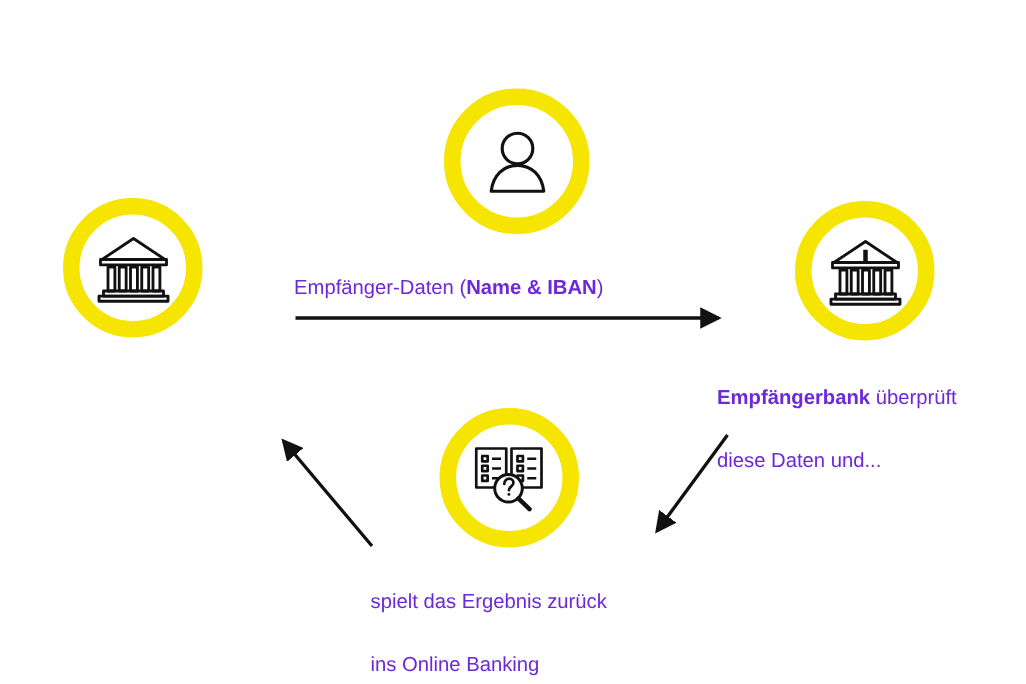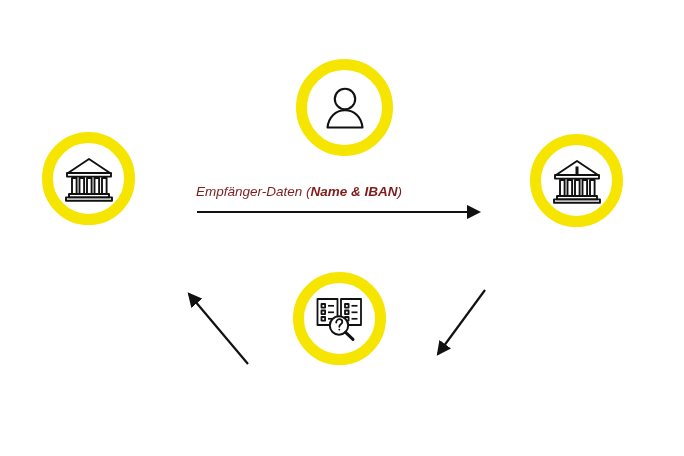--- a/index.html
+++ b/index.html
@@ -38,23 +38,22 @@
   #badge-source   { left: 42px;  top: 132px; width: 93px; height: 93px; border: 11px solid var(--accent); }
   #badge-customer { left: 296px; top: 59px;  width: 97px; height: 97px; border: 11px solid var(--accent); }
   #badge-target   { left: 530px; top: 134px; width: 93px; height: 93px; border: 11px solid var(--accent); }
   #badge-result   { left: 293px; top: 272px; width: 93px; height: 93px; border: 11px solid var(--accent); }
 
   
   .caption {
     position: absolute;
     font-size: 13.5px;
     line-height: 21px;
-    color: #7f1d1d;
+    color: #6d28d9;
     white-space: pre-line;
-    font-style: italic;
   }
   .caption b { font-weight: 700; }
 
   #caption-transfer { left: 196px; top: 160px; width: 300px; }
   #caption-source   { left: 14px;  top: 232px; width: 190px; }
   #caption-target   { left: 478px; top: 233px; width: 200px; }
   #caption-result   { left: 247px; top: 369px; width: 210px; }
 
   
   #arrows {
@@ -123,20 +122,24 @@
         <rect x="10" y="23" width="4.6" height="16"></rect>
         <rect x="17.5" y="23" width="4.6" height="16"></rect>
         <rect x="25" y="23" width="4.6" height="16"></rect>
         <rect x="32.5" y="23" width="4.6" height="16"></rect>
         <rect x="40" y="23" width="4.6" height="16"></rect>
         <rect x="7" y="39" width="40" height="3.4"></rect>
         <rect x="4" y="42.4" width="46" height="3.4"></rect>
       </svg>
     </span>
   </div>
+  <div class="caption" id="caption-target">
+    <b>Empfängerbank</b><span> überprüft</span><br>
+    <span>diese Daten und...</span>
+  </div>
 
   <div class="badge" id="badge-result" style="--accent:#F5E500">
     <span>
       <svg width="50" height="46" viewBox="0 0 50 46" fill="none" stroke="#111111" stroke-width="1.8" stroke-linejoin="round">
 
         <rect x="2.5" y="3" width="20" height="26"></rect>
         <rect x="6.5" y="8" width="3.6" height="3.6"></rect>
         <rect x="6.5" y="14.5" width="3.6" height="3.6"></rect>
         <rect x="6.5" y="21" width="3.6" height="3.6"></rect>
         <path d="M13 9.8 H19" stroke-width="1.7"></path>
@@ -151,14 +154,18 @@
         <path d="M36.5 16.3 H42.5" stroke-width="1.7"></path>
         <path d="M36.5 22.8 H42.5" stroke-width="1.7"></path>
 
         <circle cx="24" cy="29.5" r="9.2" fill="#ffffff" stroke-width="2"></circle>
         <path d="M30.6 36.3 L38 43.4" stroke-width="3" stroke-linecap="round"></path>
         <path d="M21.2 26.6 C21.2 24.4 23 23.1 24.4 23.1 C26.1 23.1 27.3 24.3 27.3 25.9 C27.3 28.2 24.3 28.3 24.3 30.8" stroke-width="1.8" stroke-linecap="round"></path>
         <circle cx="24.3" cy="33.6" r="0.95" fill="#111111" stroke="none"></circle>
       </svg>
     </span>
   </div>
+  <div class="caption" id="caption-result">
+    <span>spielt das Ergebnis zurück</span><br>
+    <span>ins Online Banking</span>
+  </div>
 
 </div>
 
 </body></html>

